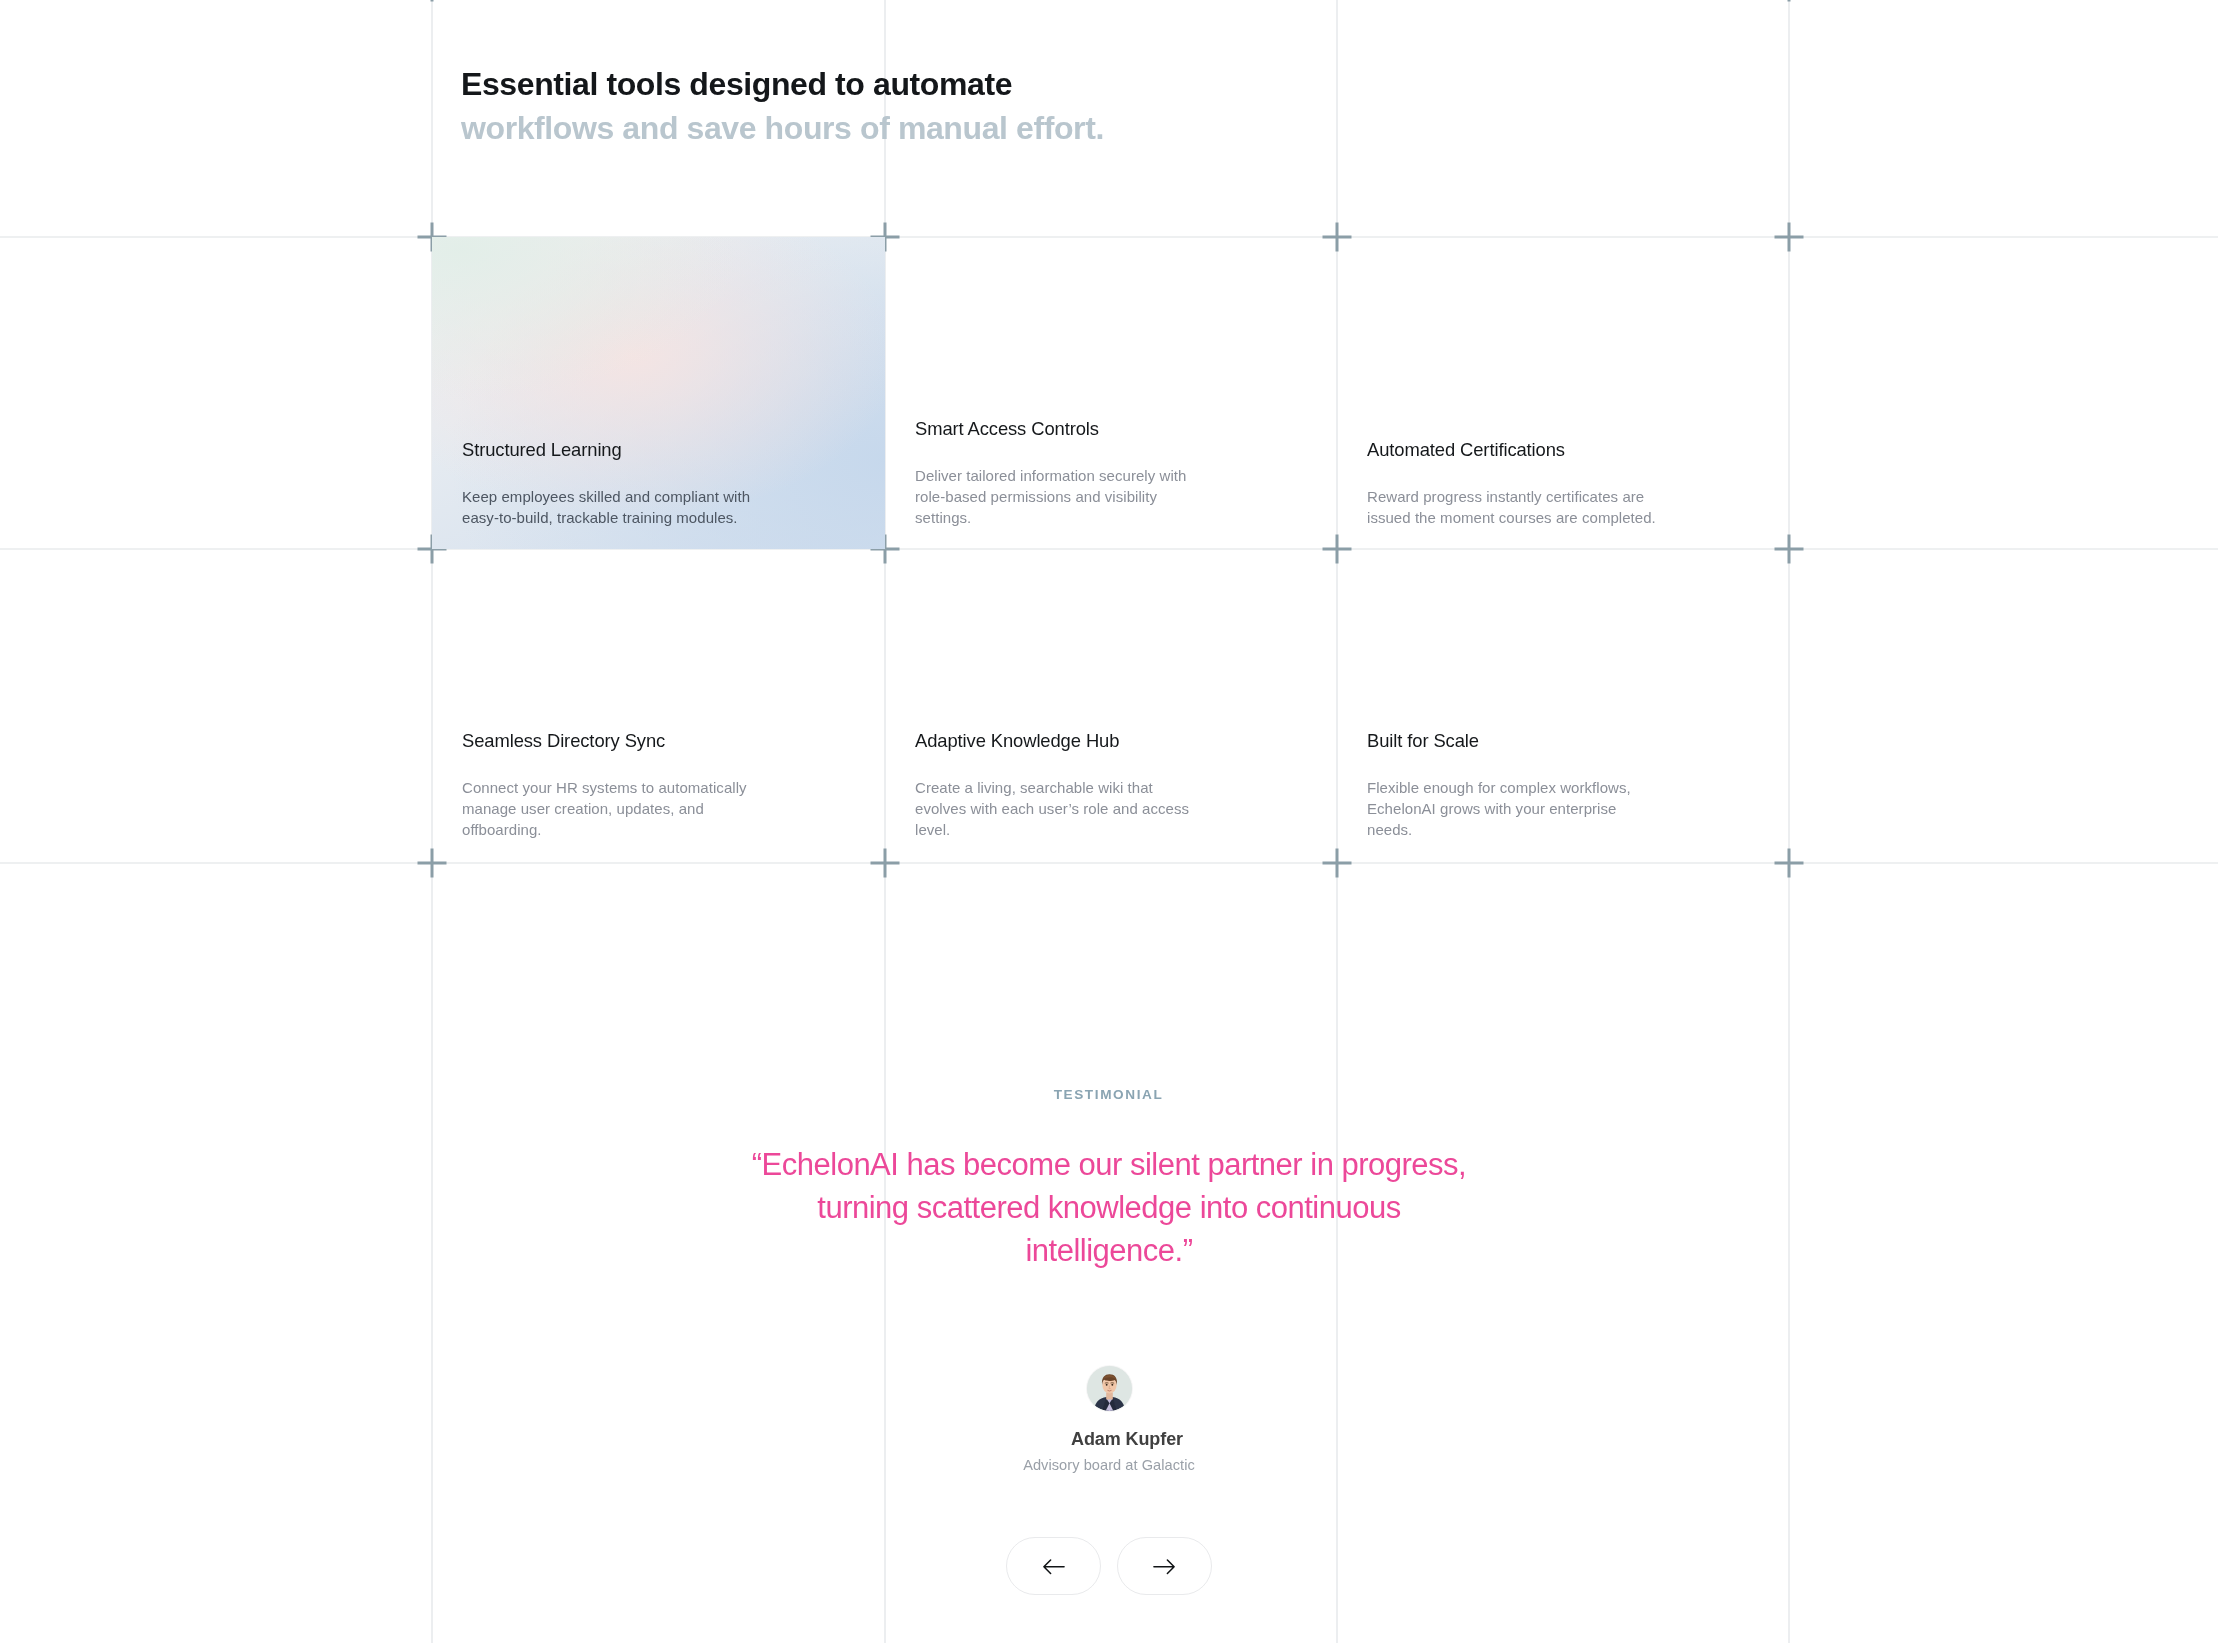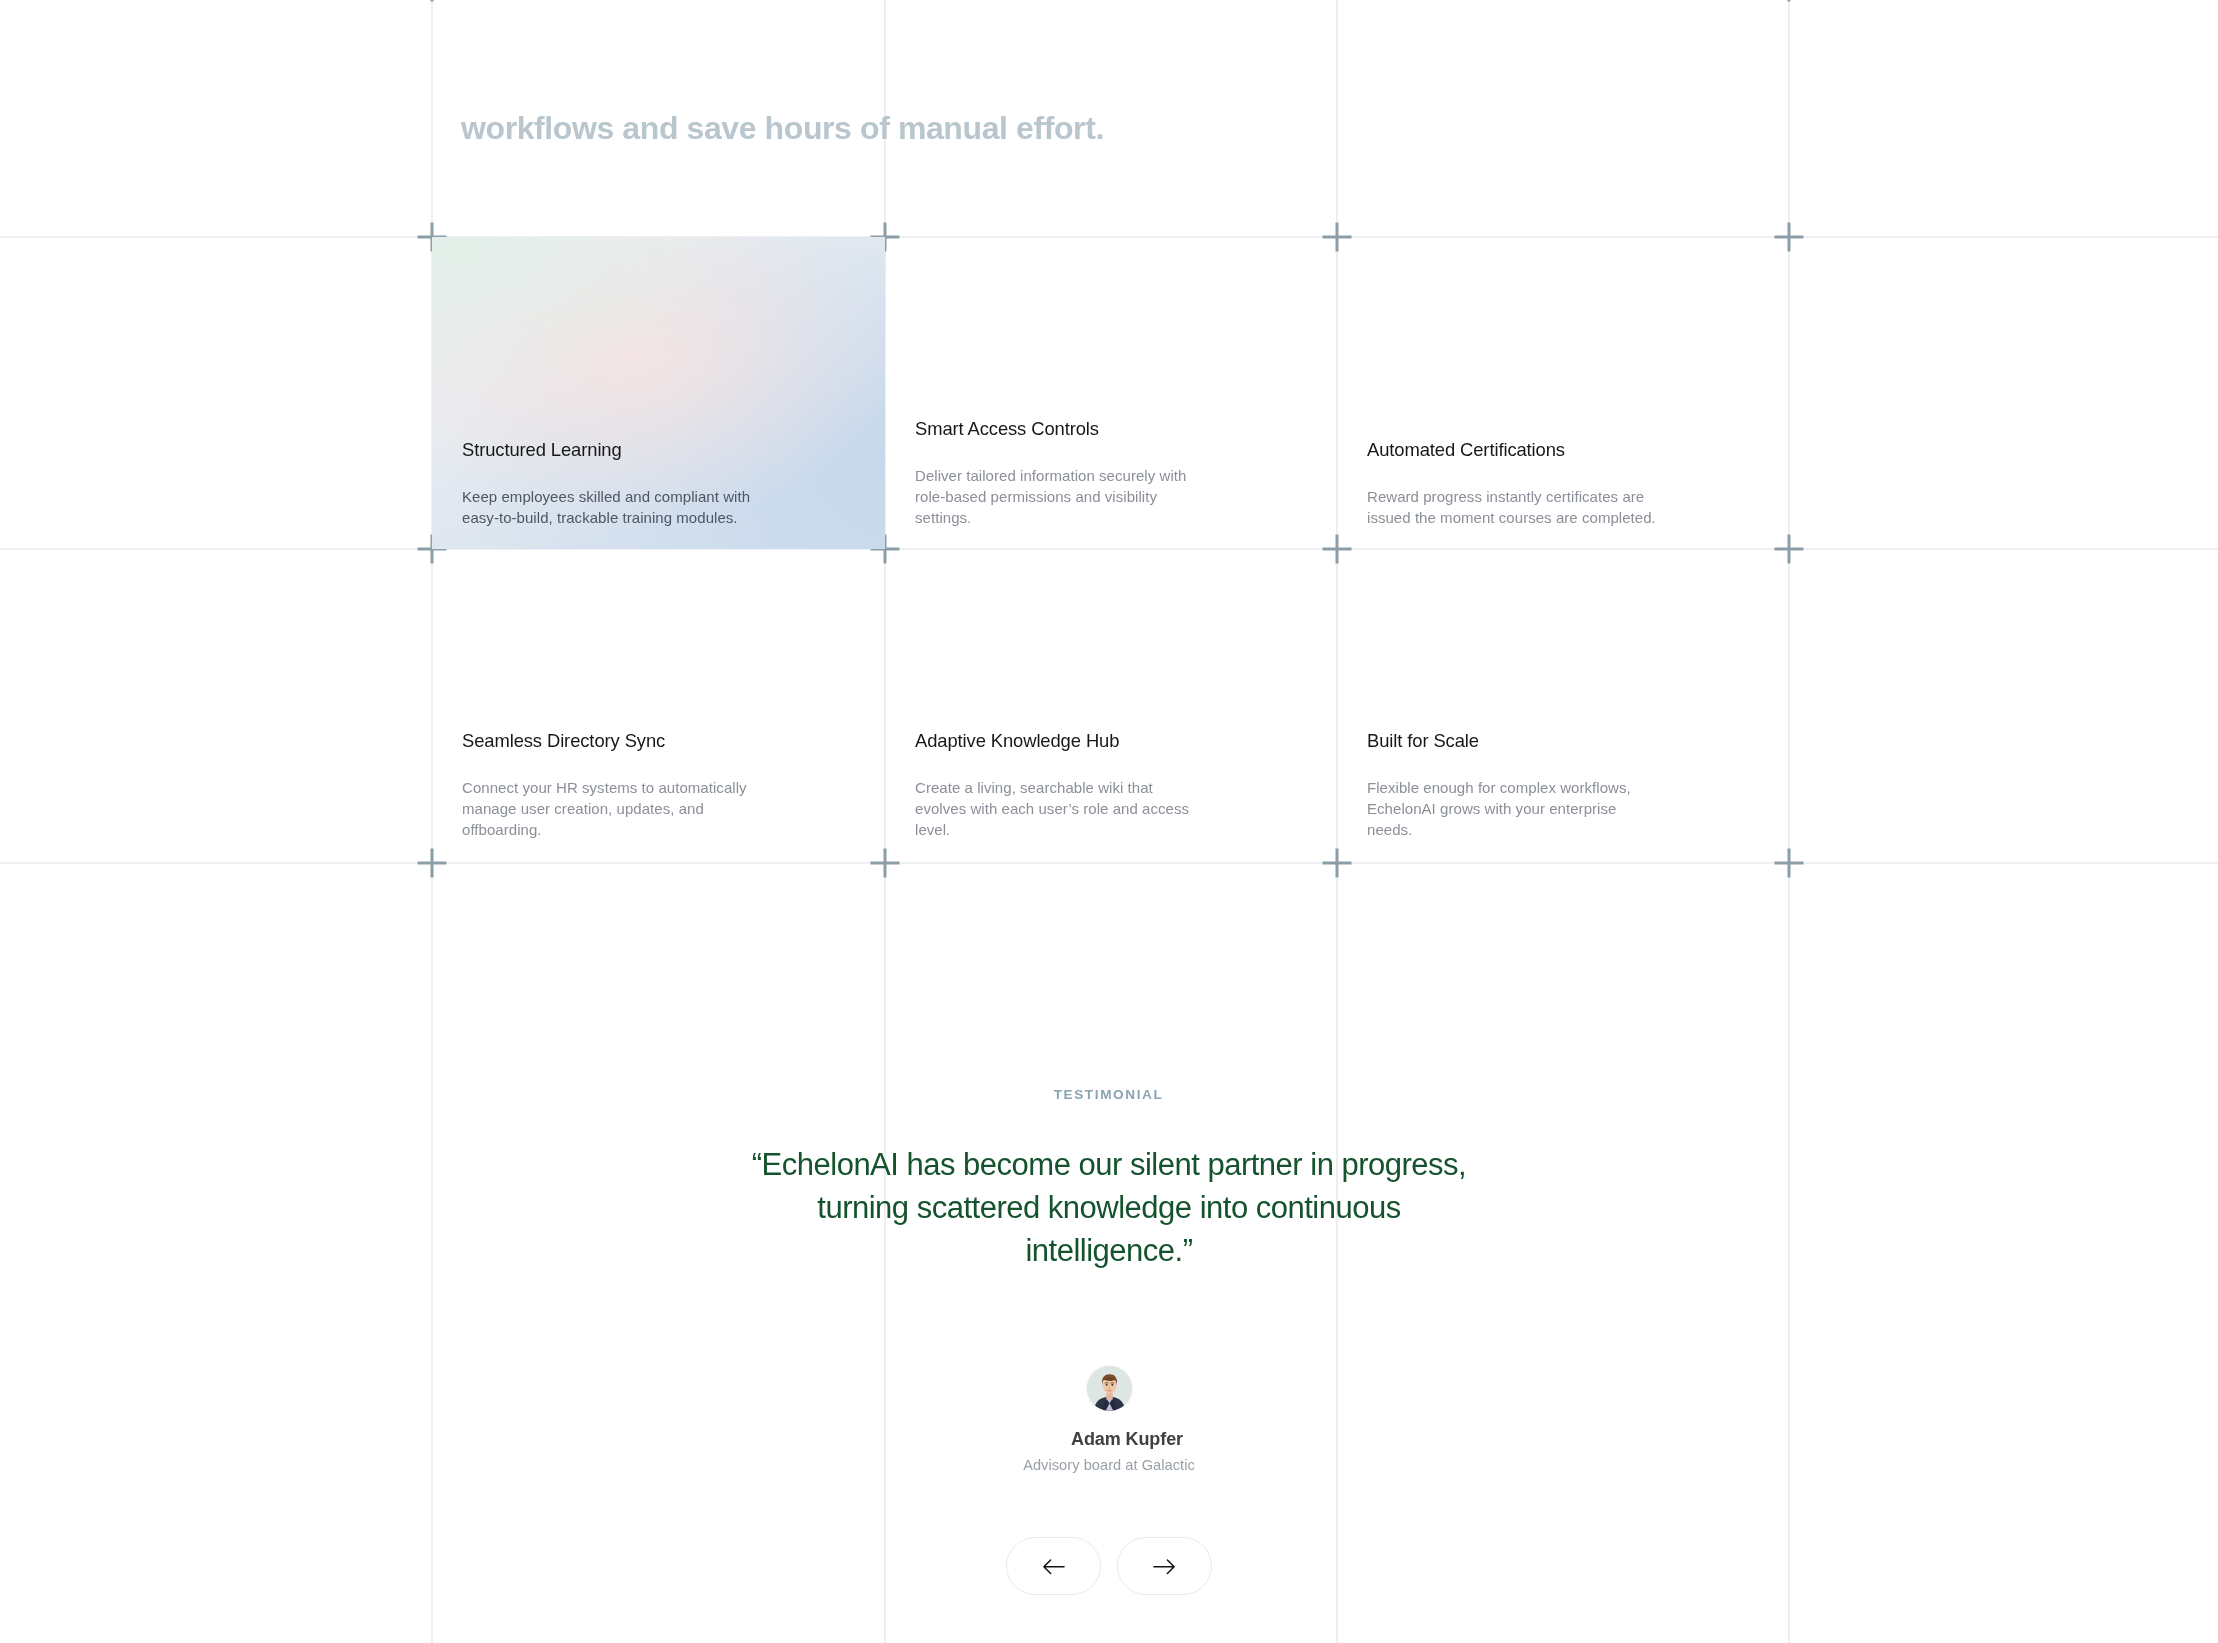--- a/index.html
+++ b/index.html
@@ -53,21 +53,21 @@
 
   
   .testimonial{position:absolute;left:0;right:0;top:1087px;text-align:center;z-index:3;}
   .t-kicker{
     font-size:13.6px;font-weight:600;letter-spacing:1.6px;color:#8aa4b2;
     margin:0 1px 41px 0;
   }
   .t-quote{
     margin:0 auto;max-width:757px;
     font-size:31px;line-height:43px;font-weight:500;
-    letter-spacing:-0.5px;color:#14532d;
+    letter-spacing:-0.5px;color:#ec4899;
   }
   .t-person{margin-top:94px;}
   .avatar{
     width:45px;height:45px;border-radius:50%;margin:0 auto 17.5px auto;
     overflow:hidden;position:relative;background:#dfe6e4;
     box-shadow:0 0 0 1px rgba(0,0,0,0.04);
   }
   .t-name{font-size:18px;font-weight:600;color:#404040;letter-spacing:-0.1px;margin-bottom:7.8px;margin-left:36px;}
   .t-role{font-size:14.6px;font-weight:400;color:#9aa0a8;letter-spacing:0.05px;}
 
@@ -106,21 +106,21 @@
   <div class="cross" style="left:1789px;top:549px"></div>
 
   <div class="cross" style="left:432px;top:863px"></div>
   <div class="cross" style="left:885px;top:863px"></div>
   <div class="cross" style="left:1337px;top:863px"></div>
   <div class="cross" style="left:1789px;top:863px"></div>
 </div>
 
 <div class="heading">
   <h1>
-    <br>
+    <span>Essential tools designed to automate</span><br>
     <span class="muted">workflows and save hours of manual effort.</span>
   </h1>
 </div>
 
 <div class="features">
 
   <div class="fcard highlight" style="left:0px;top:0px">
     <div class="inner">
       <h3>Structured Learning</h3>
       <p>Keep employees skilled and compliant with easy-to-build, trackable training modules.</p>

